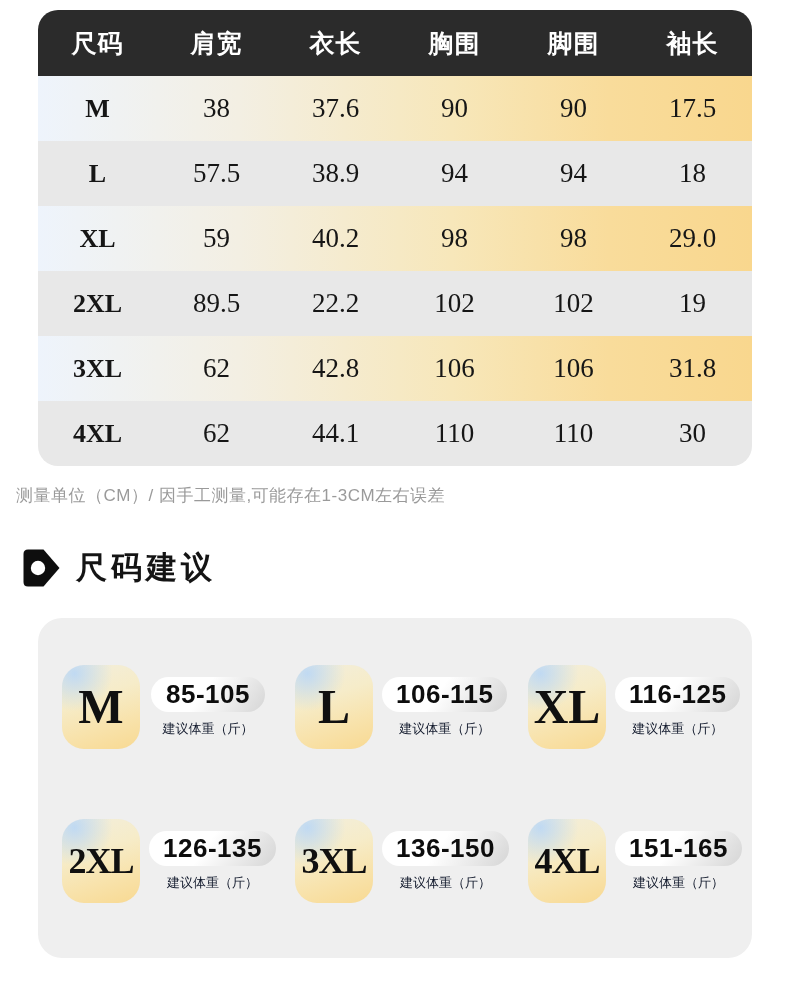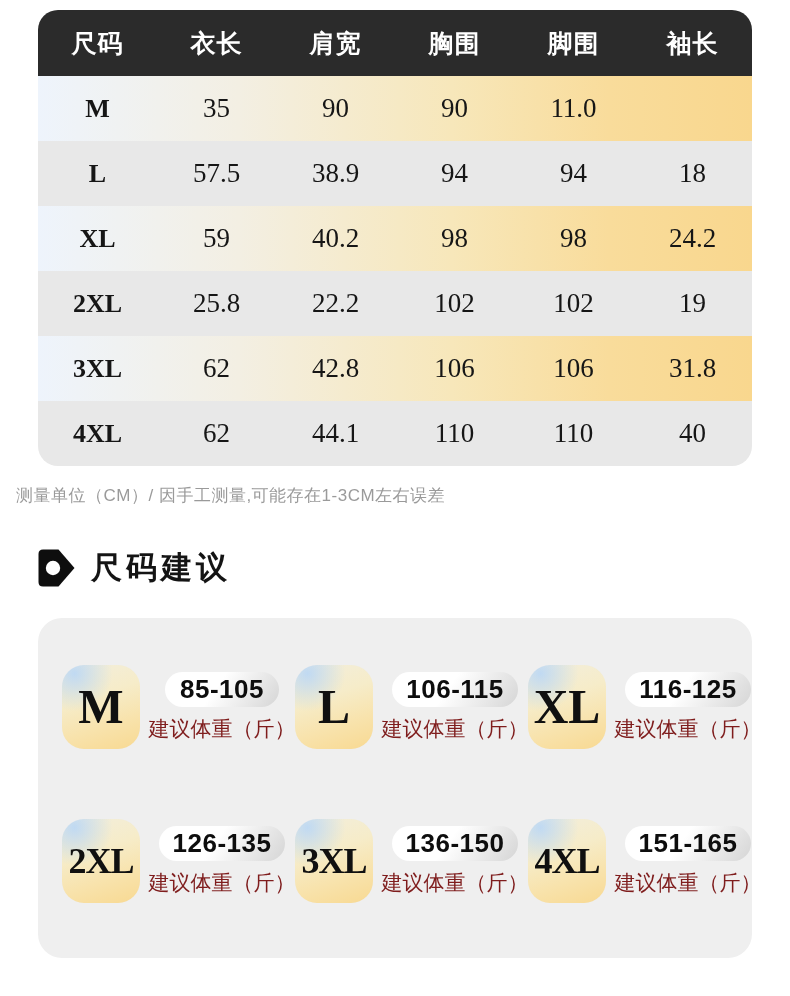--- a/index.html
+++ b/index.html
@@ -17,21 +17,21 @@
   .trow.gray{background:#e8e8e8;}
   .trow.last{border-radius:0 0 20px 20px;}
   .td{text-align:center;}
   .td.size{font-weight:700;font-size:26px;}
 
   
   .note{position:absolute;left:16px;top:484px;width:100%;text-align:left;
         color:#9a9a9a;font-size:17px;letter-spacing:.5px;}
 
   
-  .section-head{position:absolute;left:38px;top:549px;display:flex;align-items:flex-start;gap:16px;}
+  .section-head{position:absolute;left:23px;top:549px;display:flex;align-items:flex-start;gap:16px;}
   .tag-icon{width:37px;height:38px;display:block;}
   .section-title{font-family:"Liberation Serif","DejaVu Serif",serif;font-size:31px;font-weight:600;
                  color:#141414;letter-spacing:4px;line-height:38px;}
 
   
   .panel{position:absolute;left:38px;top:618px;width:714px;height:340px;
          background:#efefef;border-radius:24px;}
   .cards{position:absolute;inset:0;padding:47px 0 0 24px;display:grid;
          grid-template-columns:233px 233px 233px;grid-auto-rows:84px;row-gap:70px;}
   .card{display:flex;align-items:stretch;gap:9px;}
@@ -42,83 +42,84 @@
            linear-gradient(162deg,#f2eedd 0%,#f6ecc9 38%,#f8e3ad 68%,#f8d992 100%);}
   .badge span{font-family:"Liberation Serif","DejaVu Serif",serif;font-weight:700;
               font-size:48px;color:#101010;line-height:1;}
   .badge.small span{font-size:36px;letter-spacing:-1px;}
   .card-right{display:flex;flex-direction:column;align-items:center;justify-content:center;
               gap:8px;min-width:118px;}
   .pill{height:35px;min-width:86px;padding:0 14px;border-radius:18px;
         display:flex;align-items:center;justify-content:center;
         background:linear-gradient(125deg,#ffffff 45%,#ececec 70%,#d5d5d5 100%);}
   .pill span{font-weight:700;font-size:26px;color:#0d0d0d;letter-spacing:.5px;}
-  .weight-label{font-size:21px;color:#7f1d1d;white-space:nowrap;}
+  .weight-label{font-size:13px;color:#0f172a;white-space:nowrap;}
 </style>
 </head>
 <body>
 
 <div class="page">
 
   <div class="size-table">
     <div class="thead">
       <div class="th">尺码</div>
+      <div class="th">肩宽</div>
       <div class="th">衣长</div>
-      <div class="th">肩宽</div>
       <div class="th">胸围</div>
       <div class="th">脚围</div>
       <div class="th">袖长</div>
     </div>
 
     <div class="trow warm">
       <div class="td size">M</div>
-      <div class="td">35</div>
+      <div class="td">38</div>
+      <div class="td">37.6</div>
       <div class="td">90</div>
       <div class="td">90</div>
-      <div class="td">11.0</div>
+      <div class="td">17.5</div>
     </div>
     <div class="trow gray">
       <div class="td size">L</div>
       <div class="td">57.5</div>
       <div class="td">38.9</div>
       <div class="td">94</div>
       <div class="td">94</div>
       <div class="td">18</div>
     </div>
     <div class="trow warm">
       <div class="td size">XL</div>
       <div class="td">59</div>
       <div class="td">40.2</div>
       <div class="td">98</div>
       <div class="td">98</div>
-      <div class="td">24.2</div>
+      <div class="td">29.0</div>
     </div>
     <div class="trow gray">
       <div class="td size">2XL</div>
-      <div class="td">25.8</div>
+      <div class="td">89.5</div>
       <div class="td">22.2</div>
       <div class="td">102</div>
       <div class="td">102</div>
       <div class="td">19</div>
     </div>
     <div class="trow warm">
       <div class="td size">3XL</div>
       <div class="td">62</div>
       <div class="td">42.8</div>
       <div class="td">106</div>
       <div class="td">106</div>
       <div class="td">31.8</div>
     </div>
     <div class="trow gray last">
       <div class="td size">4XL</div>
       <div class="td">62</div>
       <div class="td">44.1</div>
       <div class="td">110</div>
       <div class="td">110</div>
-      <div class="td">40</div>
+      <div class="td">30</div>
     </div>
   </div>
 
   <div class="note">测量单位（CM）/ 因手工测量,可能存在1-3CM左右误差</div>
 
   <div class="section-head">
     <svg class="tag-icon" viewBox="0 0 37 38" aria-hidden="true">
       <path d="M5 0.5 H20.5 L36.5 19 L20.5 37.5 H5 Q0.5 37.5 0.5 33 V5 Q0.5 0.5 5 0.5 Z" fill="#0e0e0e"></path>
       <circle cx="15" cy="19" r="7.2" fill="#ffffff"></circle>
     </svg>

